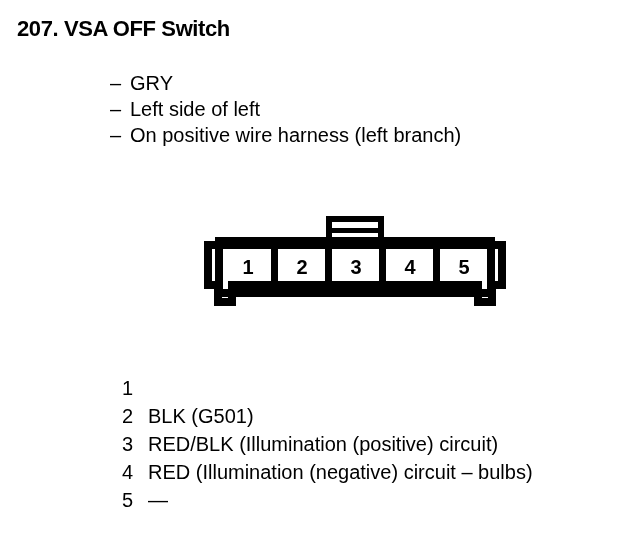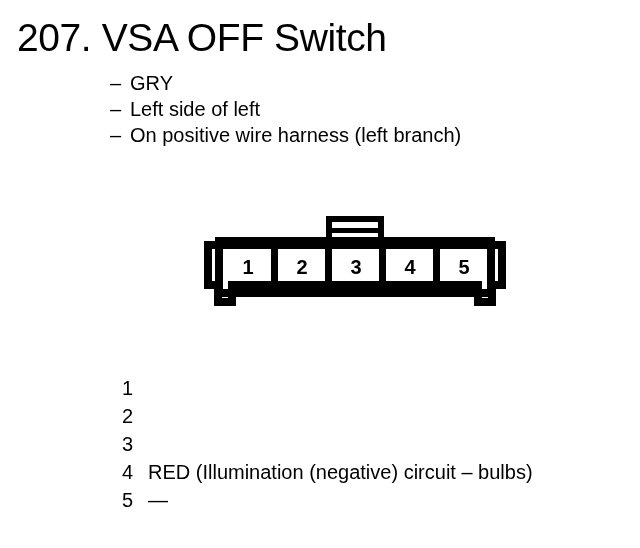--- a/index.html
+++ b/index.html
@@ -15,22 +15,22 @@
     font-family: "Liberation Sans", sans-serif;
     color: #000000;
     -webkit-font-smoothing: none;
   }
 
   
   #page-title {
     position: absolute;
     left: 17px;
     top: 18px;
-    font-size: 39px;
-    font-weight: normal;
+    font-size: 22px;
+    font-weight: bold;
     letter-spacing: -0.4px;
     white-space: nowrap;
     line-height: 1;
   }
 
   
   #description-list {
     position: absolute;
     left: 110px;
     top: 70px;
@@ -124,23 +124,25 @@
   <text class="pin-number-text" x="220" y="69" text-anchor="middle">4</text>
   <text class="pin-number-text" x="274" y="69" text-anchor="middle">5</text>
 </svg>
 
 <div id="pin-legend">
   <div class="legend-row">
     <span class="legend-num">1</span>
   </div>
   <div class="legend-row">
     <span class="legend-num">2</span>
+    <span>BLK (G501)</span>
   </div>
   <div class="legend-row">
     <span class="legend-num">3</span>
+    <span>RED/BLK (Illumination (positive) circuit)</span>
   </div>
   <div class="legend-row">
     <span class="legend-num">4</span>
     <span>RED (Illumination (negative) circuit – bulbs)</span>
   </div>
   <div class="legend-row">
     <span class="legend-num">5</span>
     <span>—</span>
   </div>
 </div>

